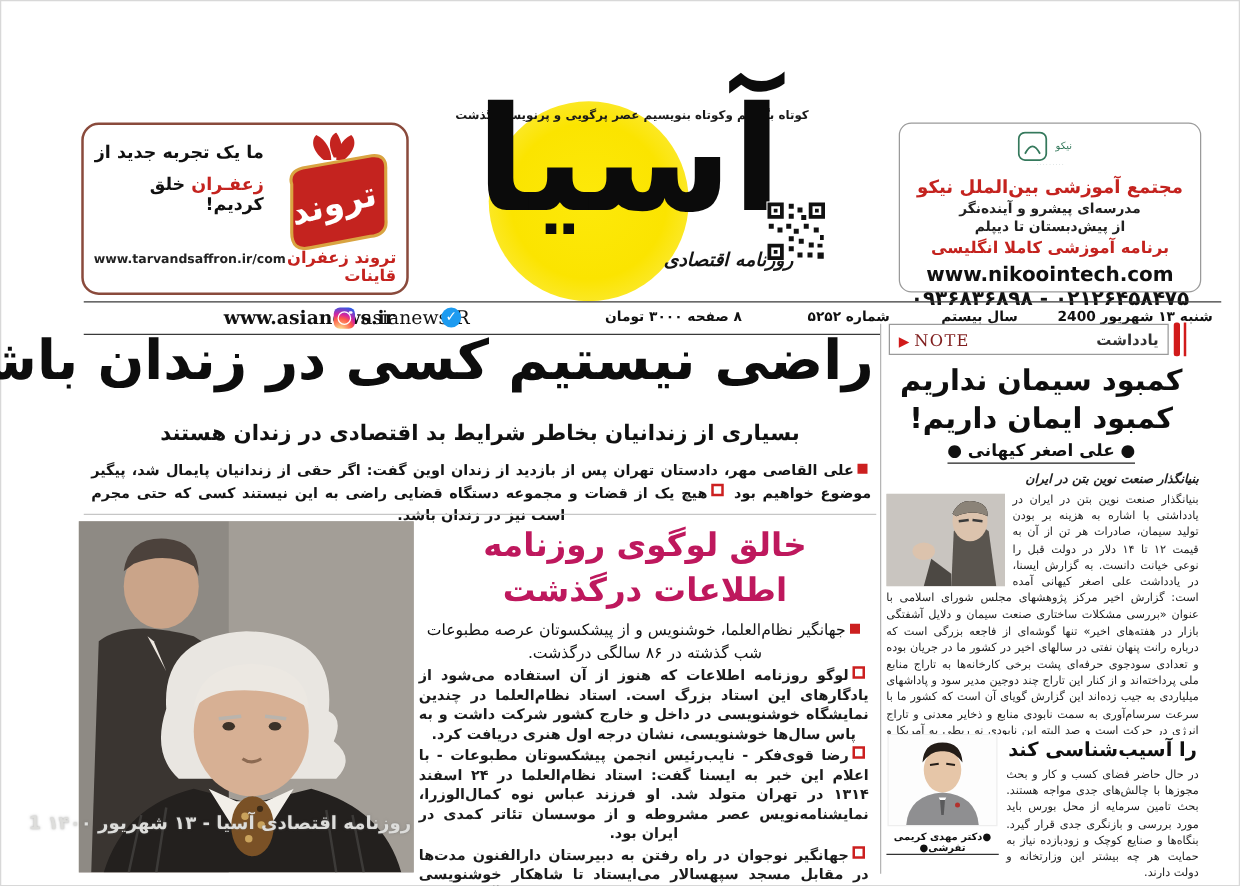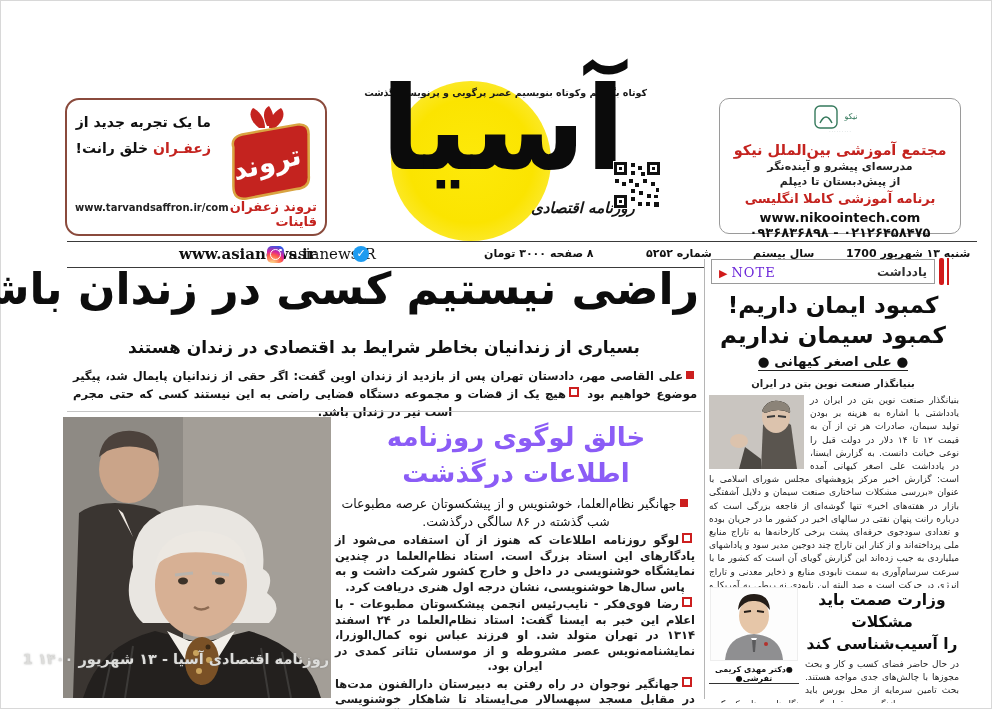--- a/index.html
+++ b/index.html
@@ -23,21 +23,21 @@
                   justify-content:space-between;align-items:baseline;}
   .ad-left-footer .url{font-size:10px;font-weight:bold;color:#222;}
   .ad-left-footer .fa{font-size:13px;font-weight:bold;color:#c4231f;}
 
   .ad-right{left:718px;top:97px;width:240px;height:134px;border:1px solid #9a9a9a;
             border-radius:10px;background:#fff;text-align:center;}
   .nikoo-logos{display:flex;justify-content:center;gap:26px;margin-top:6px;align-items:flex-start;}
   .ad-right .title{color:#c4231f;font-weight:bold;font-size:14.5px;margin-top:3px;}
   .ad-right .sub1,.ad-right .sub2{font-weight:bold;font-size:11px;margin-top:2px;color:#222;}
   .ad-right .sub3{color:#c4231f;font-weight:bold;font-size:13px;margin-top:3px;}
-  .ad-right .foot{font-weight:bold;font-size:13px;margin-top:4px;color:#111;}
+  .ad-right .foot{font-weight:bold;font-size:16px;margin-top:4px;color:#111;}
 
   
   .sun{left:390px;top:80px;width:160px;height:160px;border-radius:50%;
        background:radial-gradient(circle,#fde90a 0%,#fbe400 55%,rgba(251,228,0,.85) 72%,rgba(251,228,0,0) 100%);}
   .tagline{left:346px;top:86px;width:300px;font-size:9.5px;font-weight:bold;white-space:nowrap;
            color:#1a1a1a;}
   .brandname{left:352px;top:60px;width:300px;font-size:116px;line-height:1.18;font-weight:bold;
              color:#0b0b0b;text-align:center;letter-spacing:-4px;}
   .brandsub{left:530px;top:198px;font-family:"DejaVu Serif",serif;font-style:italic;
             font-weight:bold;font-size:15px;color:#151515;}
@@ -63,41 +63,41 @@
              text-align:justify;text-align-last:center;color:#151515;}
   .sq{display:inline-block;width:8px;height:8px;background:#cc1f1f;margin:0 3px;vertical-align:1px;}
   .sq.hollow{background:#fff;border:2px solid #cc1f1f;width:6px;height:6px;}
   .h-div{left:66px;top:410px;width:634px;height:1px;background:#c6c6c6;}
 
   
   .obit-photo{left:62px;top:416px;width:268px;height:281px;overflow:hidden;background:#9b968f;}
   .watermark{left:12px;top:650px;width:316px;font-size:14.5px;font-weight:bold;color:#dddddb;
              text-shadow:0 0 2px rgba(100,100,100,.55);white-space:nowrap;}
   .obit-headline{left:336px;top:418px;width:358px;text-align:center;font-size:26px;
-                 line-height:36px;font-weight:bold;color:#8b5cf6;}
+                 line-height:36px;font-weight:bold;color:#be185d;}
   .obit-subhead{left:336px;top:494px;width:358px;font-size:12.5px;line-height:18px;
                 font-weight:normal;text-align:center;}
   .obit-paras{left:334px;top:532px;width:360px;font-size:11.5px;line-height:15.5px;
               font-weight:bold;color:#1c1c1c;}
   .obit-paras p{margin:0 0 2px 0;text-align:justify;text-align-last:center;}
 
   
   .v-div{left:703px;top:258px;width:1px;height:440px;background:#b5b5b5;}
   .note-header{left:710px;top:258px;width:224px;height:25px;border:1px solid #9a9a9a;
                display:flex;align-items:center;justify-content:space-between;padding:0 7px;box-sizing:border-box;}
   .note-arrow{color:#d11a1a;font-size:11px;margin-right:4px;}
-  .note-en{font-family:"DejaVu Serif",serif;font-size:13px;letter-spacing:1px;color:#6d28d9;}
+  .note-en{font-family:"DejaVu Serif",serif;font-size:13px;letter-spacing:1px;color:#7f1d1d;}
   .note-fa{font-weight:bold;font-size:12px;color:#333;}
   .red-bar{left:938px;top:257px;width:5px;height:27px;background:#d11a1a;border-radius:2px;}
   .red-bar2{left:946px;top:257px;width:2px;height:27px;background:#d11a1a;}
   .note-title{left:706px;top:289px;width:252px;text-align:center;font-size:23px;line-height:30px;
               font-weight:bold;color:#0f0f0f;}
   .note-author{left:706px;top:352px;width:252px;text-align:center;font-size:13.5px;font-weight:bold;}
   .note-author span{border-bottom:1.5px solid #222;padding-bottom:1px;}
-  .note-author-sub{left:706px;top:377px;width:252px;text-align:center;font-size:10px;font-weight:bold;color:#222;}
+  .note-author-sub{left:706px;top:377px;width:252px;text-align:right;font-size:10px;font-weight:bold;color:#222;font-style:italic;}
   .note-body{left:708px;top:393px;width:250px;height:194px;font-size:9px;line-height:13.2px;
              text-align:justify;color:#222;overflow:hidden;}
   .note-photo{float:left;width:95px;height:74px;margin:1px 6px 4px 0;background:#cfcbc6;}
 
   .ministry{left:708px;top:586px;width:250px;height:116px;overflow:hidden;}
   .min-photoblock{float:left;width:90px;margin:0 6px 2px 0;text-align:center;}
   .min-photo{width:86px;height:72px;background:#fff;border:1px solid #eee;}
   .min-caption{font-size:8px;font-weight:bold;border-bottom:1px solid #333;display:inline-block;margin-top:1px;}
   .min-title{font-size:15.5px;line-height:22px;font-weight:bold;text-align:center;color:#0f0f0f;
              padding-top:2px;}
@@ -116,21 +116,21 @@
             <path d="M52 20 C46 8 50 2 54 0 C58 6 60 12 56 20 Z" fill="#c4231f"></path>
             <path d="M44 22 C34 14 34 6 38 2 C46 6 50 14 50 22 Z" fill="#c4231f"></path>
             <path d="M60 22 C70 14 70 6 66 2 C58 6 54 14 54 22 Z" fill="#c4231f"></path>
           </g>
           <path d="M20 38 Q18 28 30 26 L86 22 Q98 22 96 34 L92 74 Q92 86 78 86 L30 90 Q14 92 16 76 Z" fill="#c4231f" stroke="#d9a441" stroke-width="2.5" transform="rotate(-6 52 55)"></path>
           <text x="52" y="66" font-size="27" font-weight="bold" fill="#fff" text-anchor="middle" transform="rotate(-14 52 58)" font-family="DejaVu Sans, sans-serif">تروند</text>
         </svg>
       </div>
       <div class="ad-left-text rtl">
         <div class="l1">ما یک تجربه جدید از</div>
-        <div class="l2"><span class="red">زعفـران</span><span> خلق رانت!</span></div>
+        <div class="l2"><span class="red">زعفـران</span><span> خلق کردیم!</span></div>
       </div>
     </div>
     <div class="ad-left-footer">
       <span class="url ltr">www.tarvandsaffron.ir/com</span>
       <span class="fa rtl">تروند زعفران قاینات</span>
     </div>
   </div>
 
   <div class="abs sun"></div>
   <div class="abs tagline rtl">کوتاه بگوییم وکوتاه بنویسیم عصر پرگویی و پرنویسی گذشت</div>
@@ -196,21 +196,21 @@
   <span class="abs dl-item serif" style="left:178px;font-size:15px;font-weight:bold;">www.asianews.ir</span>
   <span class="abs ig">
       <span class="ig-ring"></span>
       <span class="ig-dot"></span>
     </span>
   <span class="abs dl-item serif" style="left:288px;font-size:15px;">asianewsIR</span>
   <span class="abs verified">✓</span>
   <span class="abs dl-item fa-dl rtl" style="left:483px;">۸ صفحه ۳۰۰۰ تومان</span>
   <span class="abs dl-item fa-dl rtl" style="left:645px;">شماره ۵۲۵۲</span>
   <span class="abs dl-item fa-dl rtl" style="left:752px;">سال بیستم</span>
-  <span class="abs dl-item fa-dl rtl" style="left:845px;width:130px;text-align:left;">شنبه      ۱۳ شهریور      1700</span>
+  <span class="abs dl-item fa-dl rtl" style="left:845px;width:130px;text-align:left;">شنبه      ۱۳ شهریور      2400</span>
 
   <div class="abs lead-headline rtl">راضی نیستیم کسی در زندان باشد</div>
   <div class="abs lead-subhead rtl">بسیاری از زندانیان بخاطر شرایط بد اقتصادی در زندان هستند</div>
   <div class="abs lead-body rtl">
     <span class="sq"></span><span>علی القاصی مهر، دادستان تهران پس از بازدید از زندان اوین گفت: اگر حقی از زندانیان پایمال شد، پیگیر موضوع خواهیم بود </span><span class="sq hollow"></span><span>هیچ یک از قضات و مجموعه دستگاه قضایی راضی به این نیستند کسی که حتی مجرم است نیز در زندان باشد.</span>
   </div>
   <div class="abs h-div"></div>
 
   <div class="abs obit-photo">
     <svg width="268" height="281" viewBox="0 0 268 281">
@@ -258,22 +258,22 @@
   <div class="abs v-div"></div>
 
   <div class="abs note-header">
     <span><span class="note-arrow">▶</span><span class="note-en">NOTE</span></span>
     <span class="note-fa rtl">یادداشت</span>
   </div>
   <div class="abs red-bar"></div>
   <div class="abs red-bar2"></div>
 
   <div class="abs note-title rtl">
+    <div>کمبود سیمان نداریم</div>
     <div>کمبود ایمان داریم!</div>
-    <div>کمبود سیمان نداریم</div>
   </div>
   <div class="abs note-author rtl"><span>● علی اصغر کیهانی ●</span></div>
   <div class="abs note-author-sub rtl">بنیانگذار صنعت نوین بتن در ایران</div>
 
   <div class="abs note-body rtl">
     <span class="note-photo">
       <svg width="95" height="74" viewBox="0 0 95 74">
         <rect width="95" height="74" fill="#c9c5c0"></rect>
         <path d="M52 74 L54 30 Q68 18 82 30 L88 74 Z" fill="#5a554f"></path>
         <ellipse cx="67" cy="22" rx="14" ry="16" fill="#dcc3ad"></ellipse>
@@ -297,19 +297,18 @@
           <path d="M41 52 L45 52 L44 64 L42 64 Z" fill="#5a5a5c"></path>
           <ellipse cx="43" cy="28" rx="15" ry="18" fill="#e6c6a8"></ellipse>
           <path d="M27 22 Q28 6 43 6 Q58 6 59 22 Q52 12 43 13 Q34 12 27 22 Z" fill="#241d18"></path>
           <path d="M33 24 L40 23 M46 23 L53 24" stroke="#241d18" stroke-width="1.8"></path>
           <circle cx="55" cy="56" r="2" fill="#b3322e"></circle>
         </svg>
       </span>
       <span class="min-caption">●دکتر مهدی کریمی تفرشی●</span>
     </span>
     <div class="min-title">
-      <div>وزارت صمت باید مشکلات</div>
       <div>را آسیب‌شناسی کند</div>
     </div>
     <div class="min-body"><span>در حال حاضر فضای کسب و کار و بحث مجوزها با چالش‌های جدی مواجه هستند. بحث تامین سرمایه از محل بورس باید مورد بررسی و بازنگری جدی قرار گیرد. بنگاه‌ها و صنایع کوچک و زودبازده نیاز به حمایت هر چه بیشتر این وزارتخانه و دولت دارند.  </span></div>
   </div>
 
 </div>
 
 </body></html>

